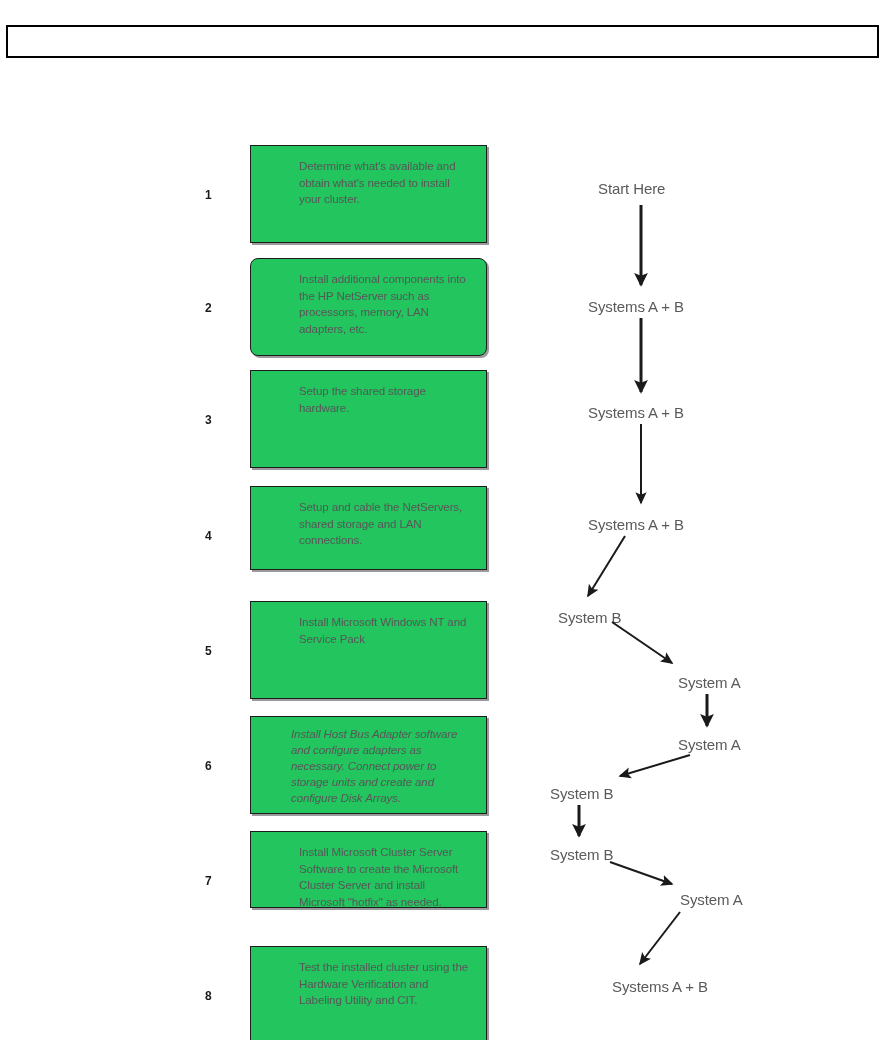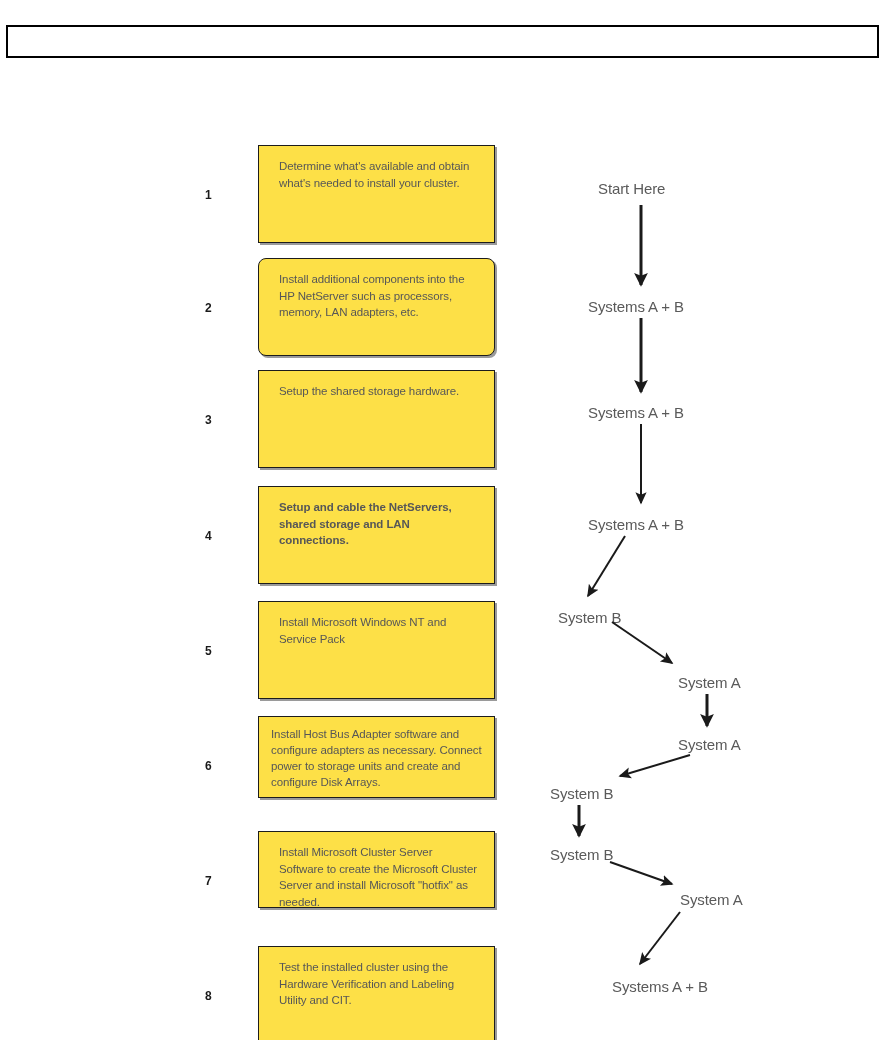--- a/index.html
+++ b/index.html
@@ -50,26 +50,27 @@
     left: 0px;
     width: 28px;
     text-align: left;
     font-size: 12px;
     font-weight: bold;
     color: #1a1a1a;
     font-family: "Liberation Sans", sans-serif;
   }
   .step-box {
     position: absolute;
-    left: 53px;
+    left: 45px;
     width: 237px;
     border: 1.5px solid #1c1c1c;
     box-sizing: border-box;
-    background: #fde047;
+    background: #22c55e;
     box-shadow: 2px 2px 0 0 #9a9a9a;
+    padding-left: 28px;
   }
   .step-text {
     display: block;
     padding: 12px 14px 0 20px;
     font-size: 11.5px;
     line-height: 16.5px;
     color: #575757;
     font-family: "Liberation Sans", sans-serif;
     letter-spacing: -0.1px;
   }
@@ -122,33 +123,33 @@
         </div>
       </div>
       <div class="step-row" style="left: 205px; top: 0px;">
         <div class="step-number" style="top: 413px;">3</div>
         <div class="step-box" style="top: 370px; height: 98px;">
           <span class="step-text">Setup the shared storage hardware.</span>
         </div>
       </div>
       <div class="step-row" style="left: 205px; top: 0px;">
         <div class="step-number" style="top: 529px;">4</div>
-        <div class="step-box" style="top: 486px; height: 98px; font-weight: bold;">
+        <div class="step-box" style="top: 486px; height: 84px;">
           <span class="step-text">Setup and cable the NetServers, shared storage and LAN connections.</span>
         </div>
       </div>
       <div class="step-row" style="left: 205px; top: 0px;">
         <div class="step-number" style="top: 644px;">5</div>
         <div class="step-box" style="top: 601px; height: 98px;">
           <span class="step-text">Install Microsoft Windows NT and Service Pack</span>
         </div>
       </div>
       <div class="step-row" style="left: 205px; top: 0px;">
         <div class="step-number" style="top: 759px;">6</div>
-        <div class="step-box" style="top: 716px; height: 82px;">
+        <div class="step-box" style="top: 716px; height: 98px; font-style: italic;">
           <span class="step-text tight">Install Host Bus Adapter software and configure adapters as necessary. Connect power to storage units and create and configure Disk Arrays.</span>
         </div>
       </div>
       <div class="step-row" style="left: 205px; top: 0px;">
         <div class="step-number" style="top: 874px;">7</div>
         <div class="step-box" style="top: 831px; height: 77px;">
           <span class="step-text">Install Microsoft Cluster Server Software to create the Microsoft Cluster Server and install Microsoft "hotfix" as needed.</span>
         </div>
       </div>
       <div class="step-row" style="left: 205px; top: 0px;">

